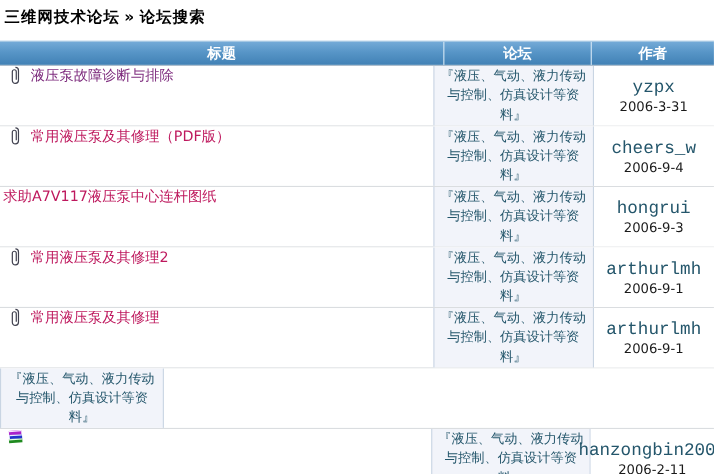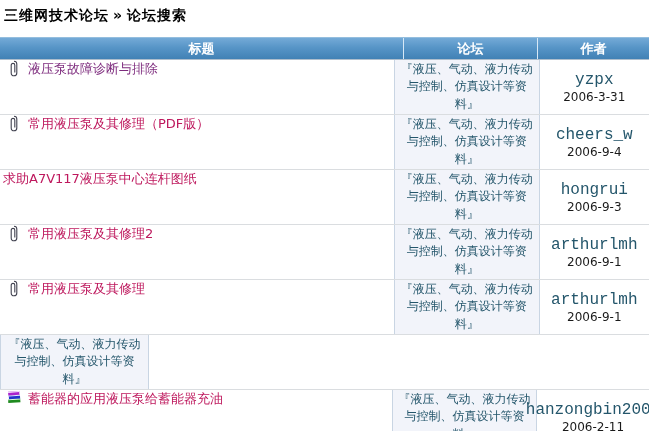--- a/index.html
+++ b/index.html
@@ -168,21 +168,20 @@
               <g transform="rotate(-4 7 7)">
                 <rect x="1" y="9" width="13" height="4" fill="#1f8a1f"></rect>
                 <rect x="1" y="9" width="13" height="1.2" fill="#e8ffe8"></rect>
                 <rect x="2" y="5" width="12" height="4" fill="#2233cc"></rect>
                 <rect x="2" y="5" width="12" height="1.2" fill="#e8ecff"></rect>
                 <rect x="1.5" y="1" width="12" height="4" fill="#aa22cc"></rect>
                 <rect x="1.5" y="1" width="12" height="1.2" fill="#f6e8ff"></rect>
               </g>
             </svg>
           </span>
-          <a class="title-link">蓄能器的应用液压泵给蓄能器充油</a>
         </div>
         <div class="cell-forum">
           <a class="forum-link">『液压、气动、液力传动与控制、仿真设计等资料』</a>
         </div>
         <div class="cell-author">
           <a class="author-link">hanzongbin2002</a>
           <span class="post-date">2006-2-11</span>
         </div>
       </div>
     </div>

